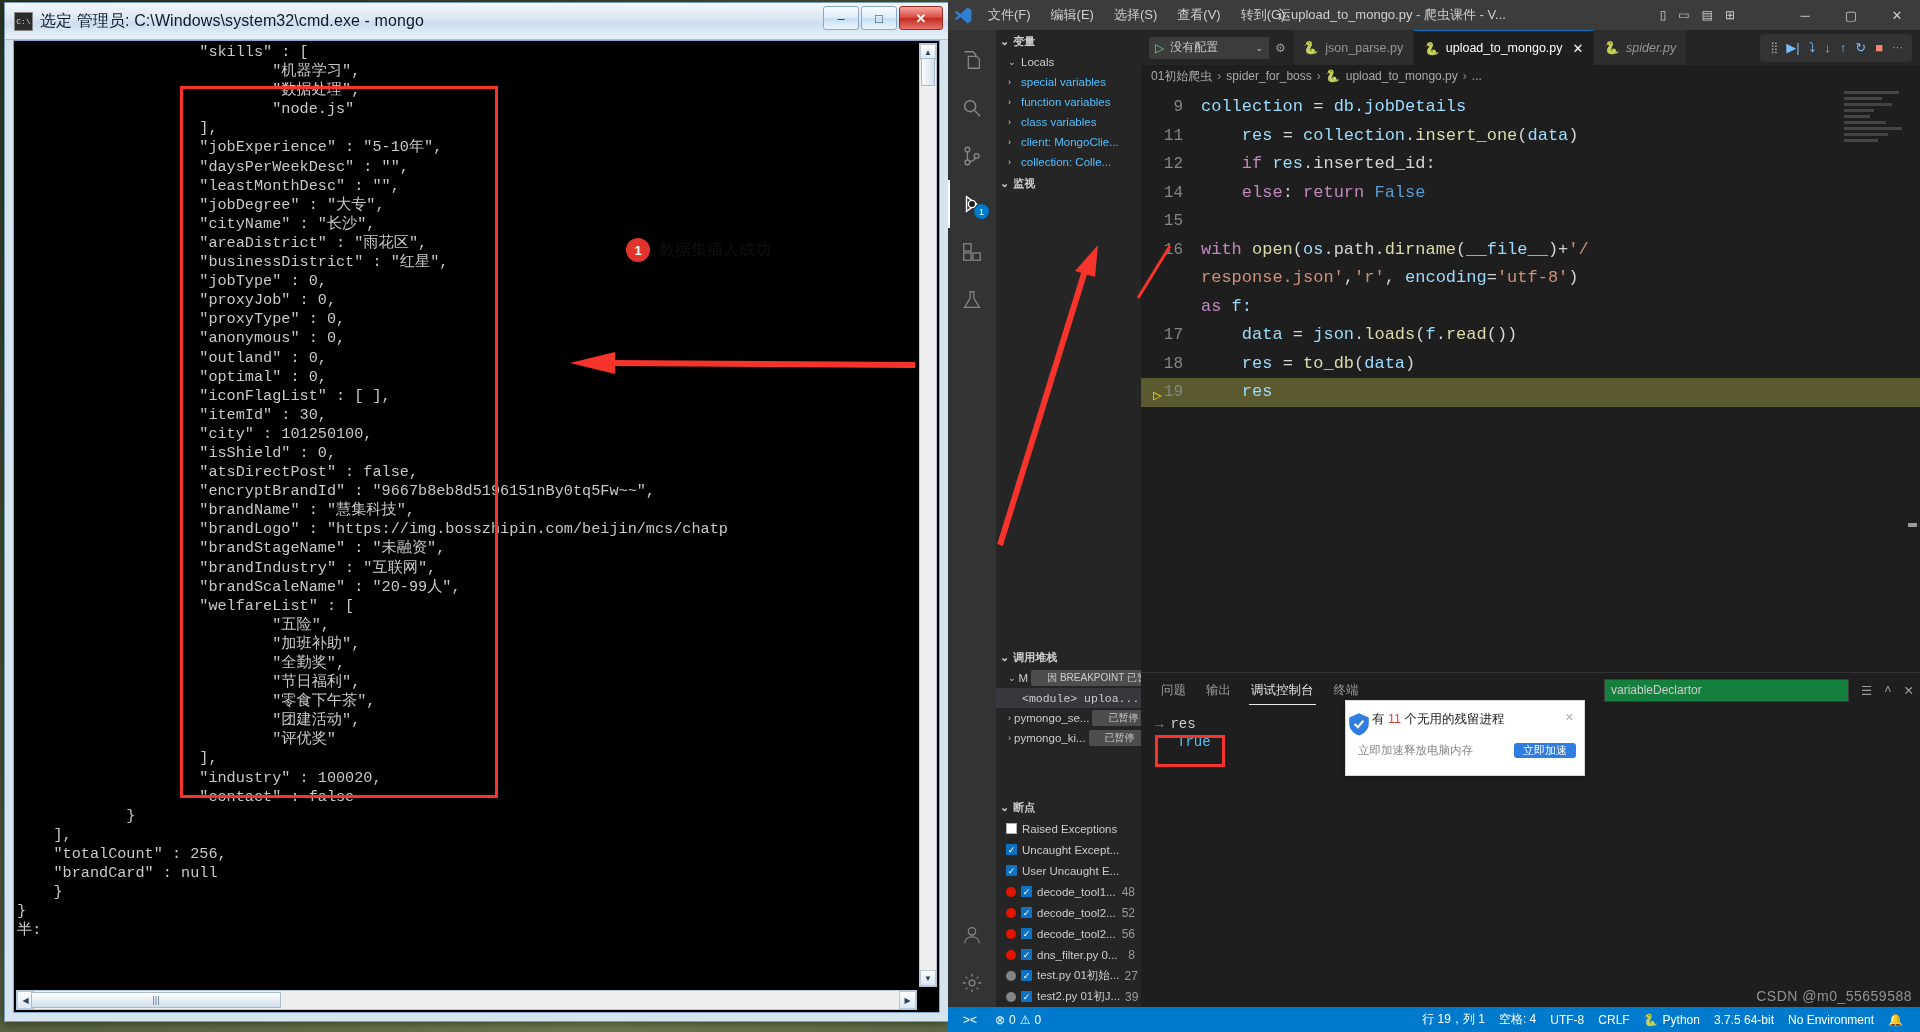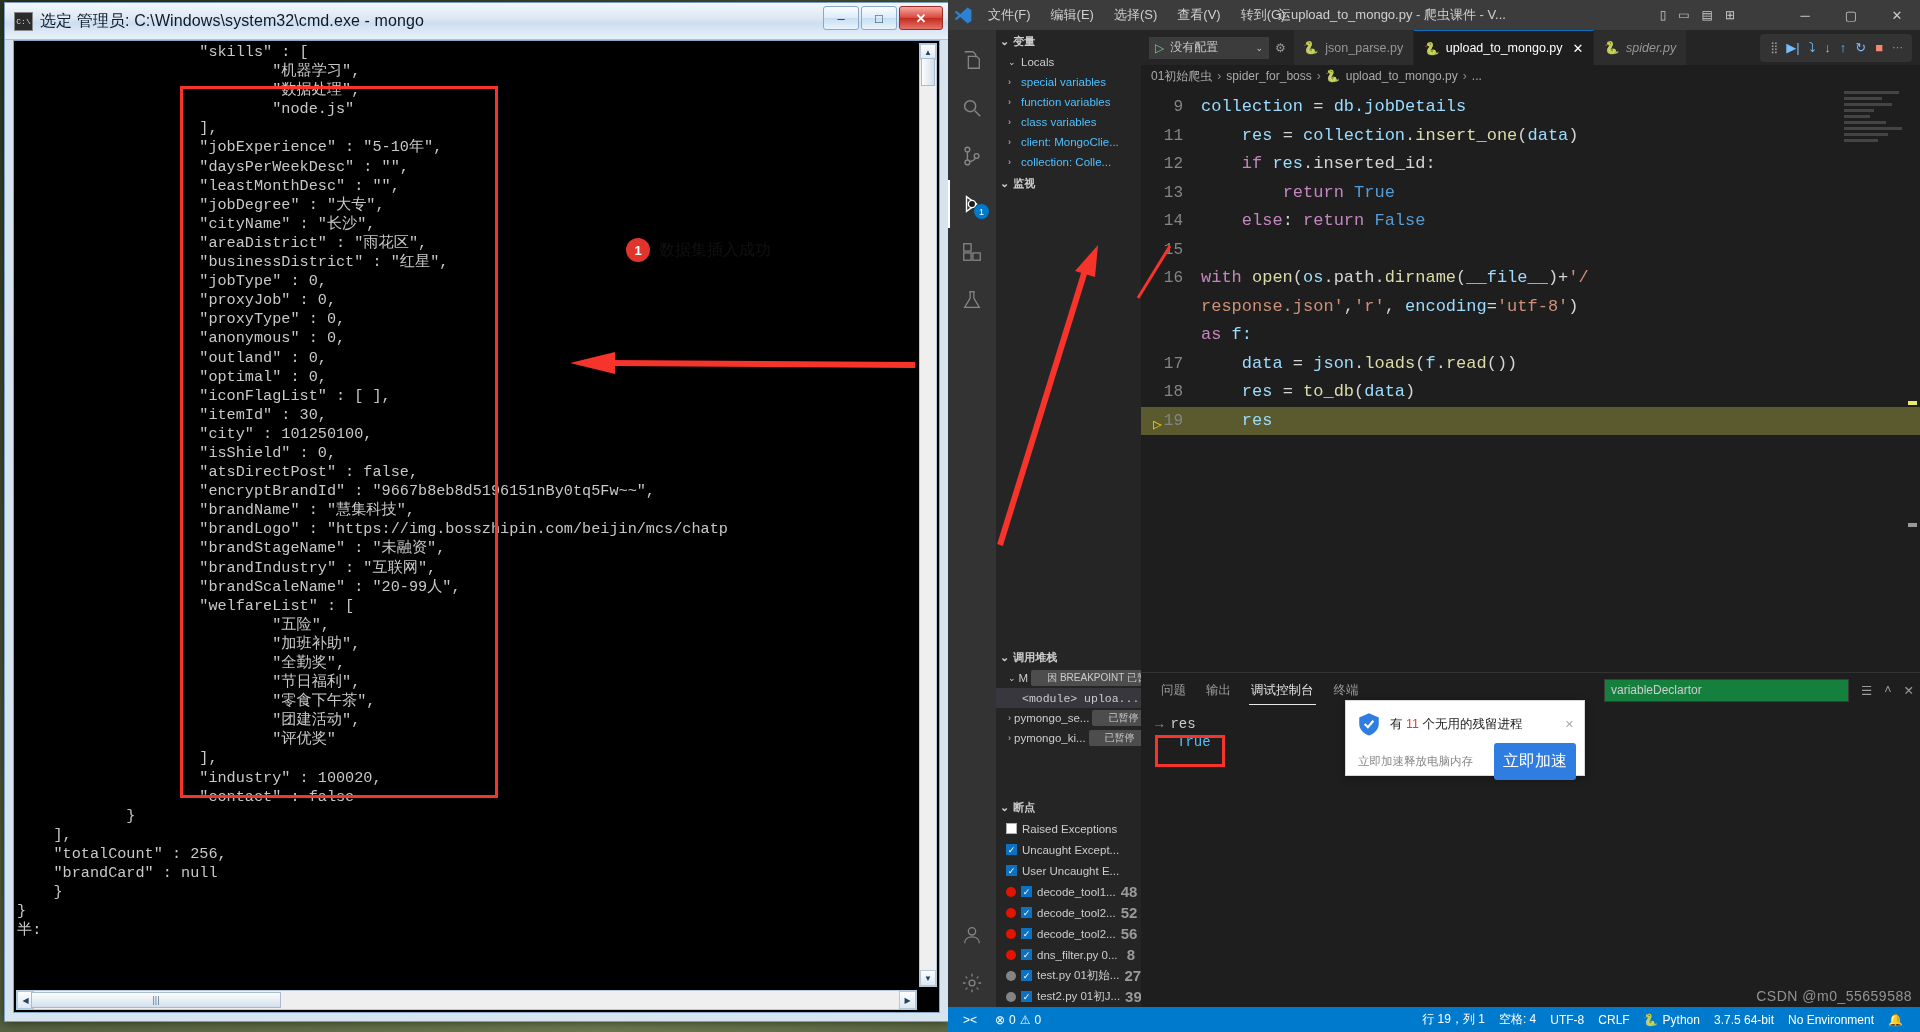--- a/index.html
+++ b/index.html
@@ -116,21 +116,21 @@
   .stack-badge { background:#4d4d4d; color:#ccc; font-size:10px; padding:1px 16px;
     border-radius:2px; margin-left:auto; margin-right:4px; }
   .bp-row { height:21px; display:flex; align-items:center; gap:5px;
     padding-left:10px; color:#ccc; white-space:nowrap; font-size:11.5px; }
   .cb { width:11px; height:11px; border:1px solid #b0b0b0; background:#fff;
     display:inline-block; flex:none; }
   .cb.on { background:#0e70c0; border-color:#0e70c0; color:#fff; font-size:9px;
     display:flex; align-items:center; justify-content:center; }
   .bp-dot { width:10px; height:10px; border-radius:50%; background:#e51400; flex:none; }
   .bp-dot.hollow { background:#848484; }
-  .bp-line { margin-left:auto; margin-right:6px; color:#9a9a9a; font-size:15px;font-weight:bold; }
+  .bp-line { margin-left:auto; margin-right:6px; color:#9a9a9a; font-size:12px; }
 
   
   .editor-area { flex:1; display:flex; flex-direction:column; min-width:0;
     background:#1e1e1e; }
   .tabbar { height:35px; background:#252526; display:flex; align-items:stretch;
     position:relative; }
   .debug-cfg { display:flex; align-items:center; gap:6px; padding:0 8px;
     background:#252526; color:#ccc; font-size:12px; }
   .cfg-select { background:#3c3c3c; height:22px; display:flex; align-items:center;
     gap:6px; padding:0 6px; min-width:120px; font-size:12px; }
@@ -198,26 +198,26 @@
   .statusbar { position:absolute; left:0; right:0; bottom:0; height:25px;
     background:#007acc; display:flex; align-items:center; color:#fff; font-size:12px; }
   .sb-left { display:flex; align-items:center; gap:4px; padding-left:8px; }
   .sb-item { padding:0 7px; display:flex; align-items:center; gap:4px; height:25px; }
   .sb-right { margin-left:auto; display:flex; align-items:center; padding-right:10px; }
 
   
   .popup { position:absolute; left:1345px; top:700px; width:240px; height:76px;
     background:#fff; border:1px solid #d8d8d8; box-shadow:0 2px 8px rgba(0,0,0,.35);
     font-size:12.5px; color:#222; }
-  .popup-top { display:flex; align-items:center; gap:8px; padding:10px 10px 4px 10px; }
+  .popup-top { display:flex; align-items:flex-start; padding:10px 10px 4px 0; }
   .popup-shield { width:26px; height:26px; }
   .popup-bot { display:flex; align-items:center; justify-content:space-between;
     padding:2px 8px 6px 12px; }
   .popup-sub { color:#888; font-size:11.5px; }
-  .popup-btn { background:#2f7de1; color:#fff; font-size:16px; padding:8px 9px;
+  .popup-btn { background:#2f7de1; color:#fff; font-size:11px; padding:0 9px;
     border-radius:3px; }
   .popup-num { color:#e53a2e; }
 
   .watermark { position:absolute; right:8px; bottom:28px; color:#b9b9b9;
     font-size:14px; opacity:.75; letter-spacing:.5px; }
 </style>
 </head>
 <body>
 
 <div id="root">
@@ -584,24 +584,20 @@
               </div>
               <div class="cl">
                 <span class="gutter">11</span>
                 <span class="txt"><span class="var">    res </span><span class="pl">= </span><span class="var">collection</span><span class="pl">.</span><span class="fn">insert_one</span><span class="pl">(</span><span class="var">data</span><span class="pl">)</span></span>
               </div>
               <div class="cl">
                 <span class="gutter">12</span>
                 <span class="txt"><span class="pl">    </span><span class="kw2">if </span><span class="var">res</span><span class="pl">.inserted_id:</span></span>
               </div>
               <div class="cl">
-                <span class="gutter">13</span>
-                <span class="txt"><span class="pl">        </span><span class="kw2">return </span><span class="cst">True</span></span>
-              </div>
-              <div class="cl">
                 <span class="gutter">14</span>
                 <span class="txt"><span class="pl">    </span><span class="kw2">else</span><span class="pl">: </span><span class="kw2">return </span><span class="cst">False</span></span>
               </div>
               <div class="cl">
                 <span class="gutter">15</span>
                 <span class="txt"></span>
               </div>
               <div class="cl">
                 <span class="gutter">16</span>
                 <span class="txt"><span class="kw2">with </span><span class="fn">open</span><span class="pl">(</span><span class="var">os</span><span class="pl">.path.</span><span class="fn">dirname</span><span class="pl">(</span><span class="var">__file__</span><span class="pl">)+</span><span class="str">'/</span></span>

